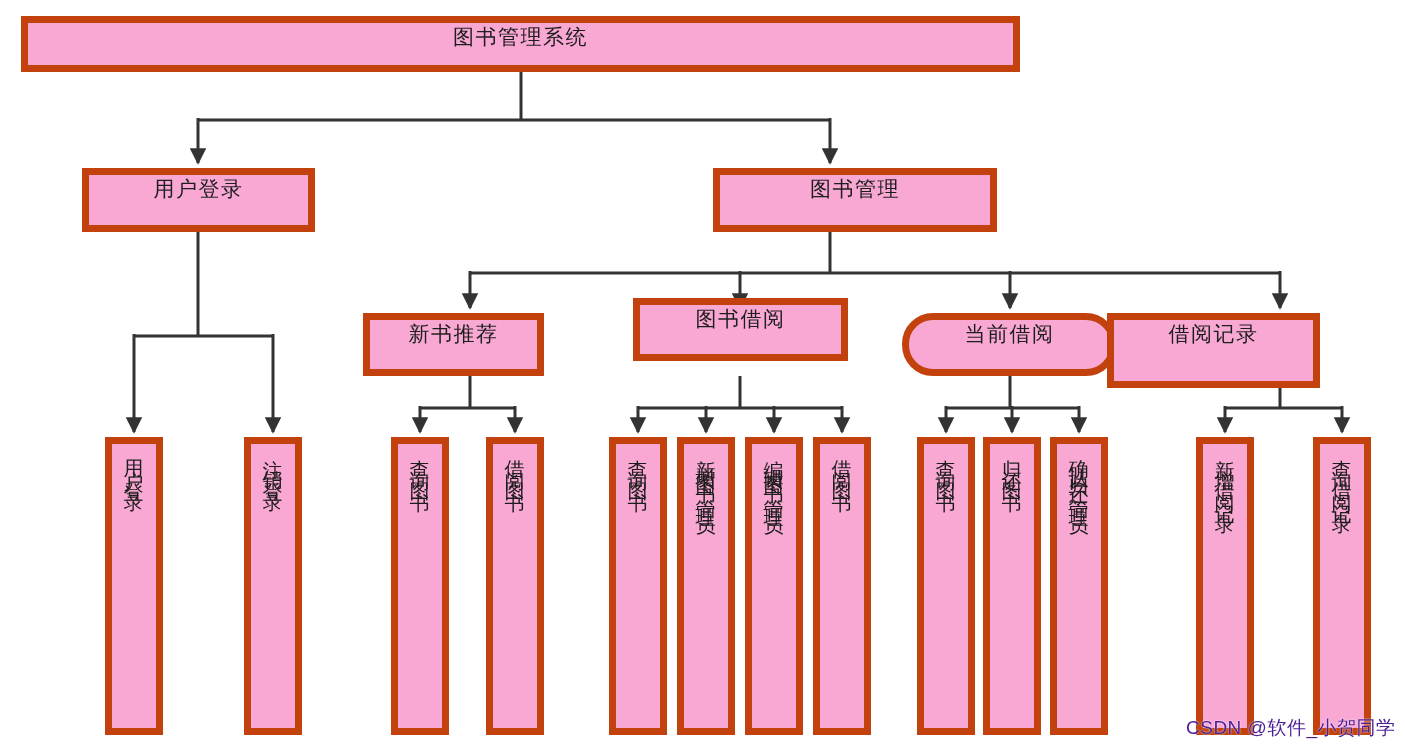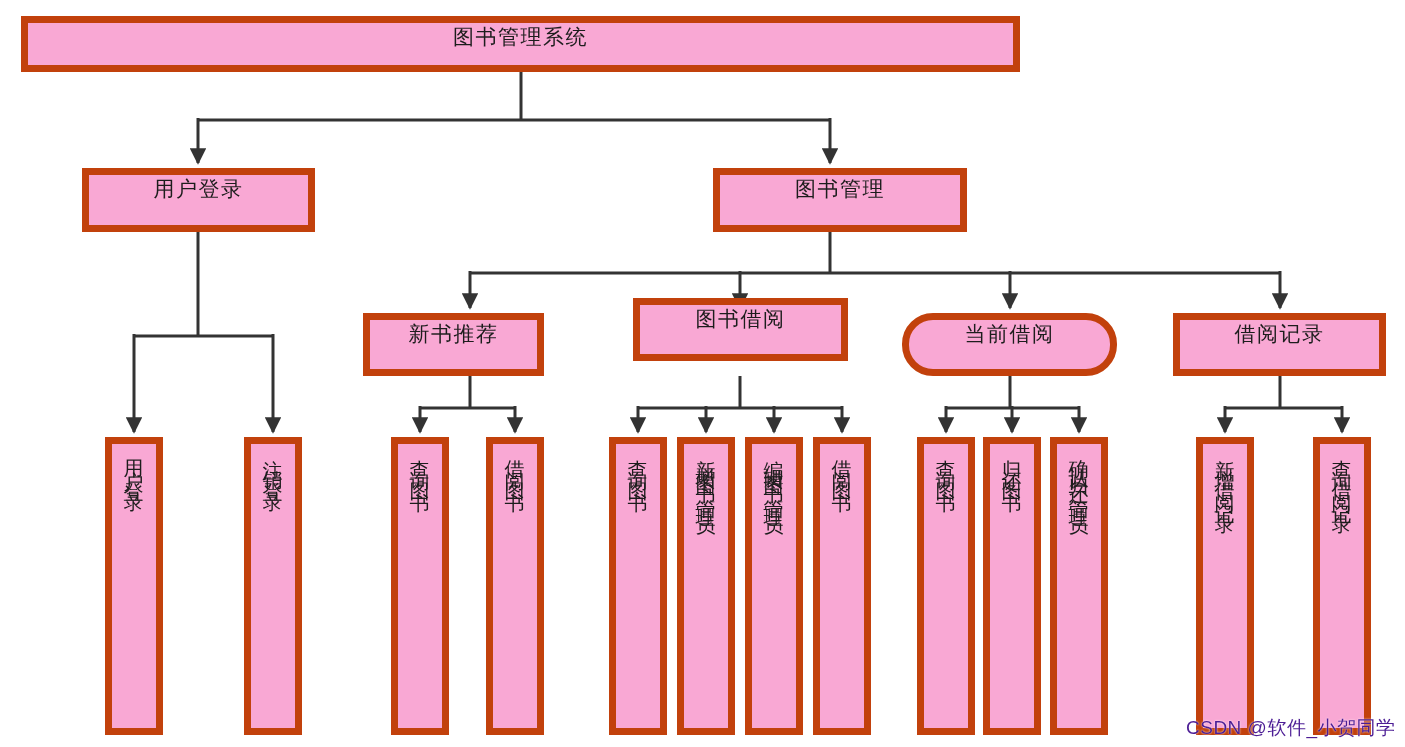--- a/index.html
+++ b/index.html
@@ -94,34 +94,34 @@
     </g>
   </svg>
 
   <div class="box" style="left:21px;top:16px;width:999px;height:56px;">
     <span class="hlabel">图书管理系统</span>
   </div>
 
   <div class="box" style="left:82px;top:168px;width:233px;height:64px;">
     <span class="hlabel">用户登录</span>
   </div>
-  <div class="box" style="left:713px;top:168px;width:254px;height:64px;">
+  <div class="box" style="left:713px;top:168px;width:284px;height:64px;">
     <span class="hlabel">图书管理</span>
   </div>
 
   <div class="box" style="left:363px;top:313px;width:181px;height:63px;">
     <span class="hlabel">新书推荐</span>
   </div>
   <div class="box" style="left:633px;top:298px;width:215px;height:63px;">
     <span class="hlabel">图书借阅</span>
   </div>
   <div class="box" style="left:902px;top:313px;width:215px;height:63px;border-radius:31px;">
     <span class="hlabel">当前借阅</span>
   </div>
-  <div class="box" style="left:1173px;top:313px;width:213px;height:63px;">
+  <div class="box" style="left:1107px;top:313px;width:213px;height:75px;">
     <span class="hlabel">借阅记录</span>
   </div>
 
   <div class="box leaf" style="left:105px;top:437px;width:58px;height:298px;">
     <span class="vtext">用户登录</span>
   </div>
   <div class="box leaf" style="left:244px;top:437px;width:58px;height:298px;">
     <span class="vtext">注销登录</span>
   </div>
 

